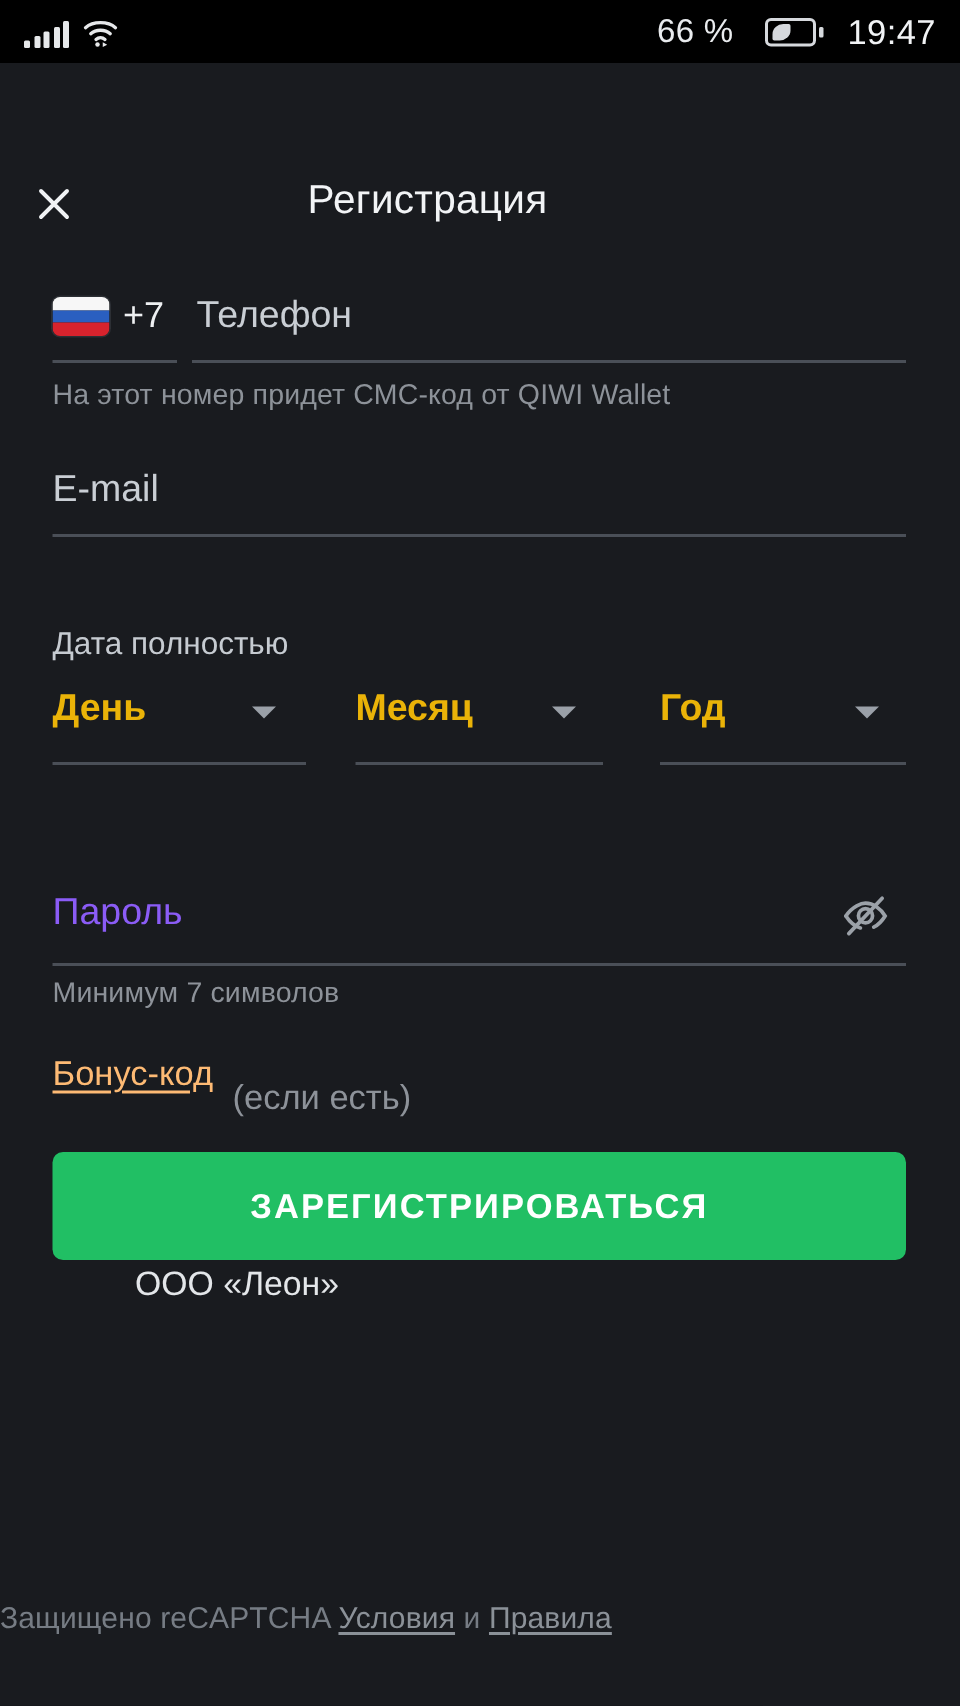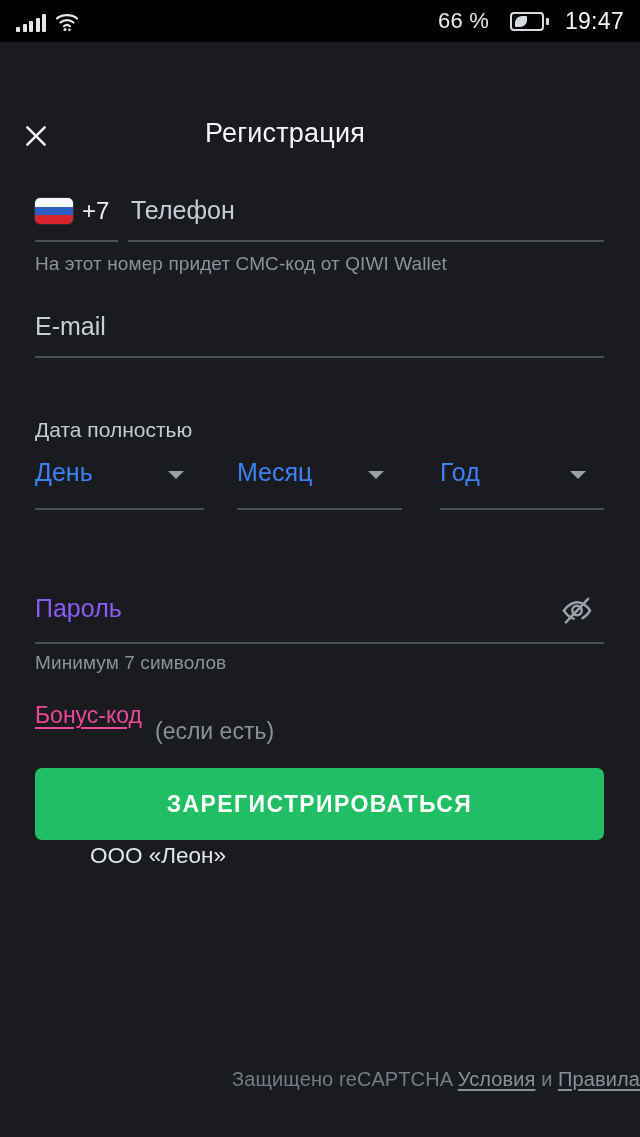--- a/index.html
+++ b/index.html
@@ -84,21 +84,21 @@
 
   
   .email-row { position: relative; height: 98px; margin-top: 48px; }
   .email-ph { position: absolute; left: 35px; top: 18px; font-size: 25px; color: #c9ced4; }
   .ul-email { position: absolute; left: 35px; top: 62px; width: 569px; }
 
   
   .birth { position: relative; height: 110px; margin-top: 26px; }
   .birth-label { position: absolute; left: 35px; top: 0; font-size: 21px; color: #c6cbd1; }
   .sel { position: absolute; top: 40px; height: 52px; }
-  .sel .val { position: absolute; left: 0; top: 0; font-size: 25px; color: #3b82f6; }
+  .sel .val { position: absolute; left: 0; top: 0; font-size: 25px; color: #eab308; font-weight: bold; }
   .caret {
     position: absolute; top: 13px; width: 0; height: 0;
     border-left: 8px solid transparent; border-right: 8px solid transparent;
     border-top: 8px solid #9aa0a8;
   }
   .sel .line { position: absolute; left: 0; top: 50px; height: 1.5px; background: #4a4f57; }
   .sel-day { left: 35px; width: 169px; }
   .sel-day .caret { left: 133px; }
   .sel-day .line { width: 169px; }
   .sel-month { left: 237px; width: 165px; }
@@ -111,21 +111,21 @@
   
   .pass { position: relative; height: 110px; margin-top: 52px; }
   .pass-ph { position: absolute; left: 35px; top: 14px; font-size: 25px; color: #8b5cf6; }
   .eye { position: absolute; left: 560px; top: 14px; width: 36px; height: 34px; cursor: pointer; }
   .ul-pass { position: absolute; left: 35px; top: 62px; width: 569px; }
   .pass-hint { position: absolute; left: 35px; top: 72px; }
 
   
   .bonus { position: relative; height: 50px; margin-top: 12px; }
   .bonus-link {
-    position: absolute; left: 35px; top: 0; font-size: 23px; color: #ec4899;
+    position: absolute; left: 35px; top: 0; font-size: 23px; color: #fdba74;
     text-decoration: underline; text-underline-offset: 4px; cursor: pointer;
   }
   .bonus-opt { position: absolute; left: 155px; top: 16px; font-size: 23px; color: #8d9299; }
 
   
   .agree { position: relative; height: 110px; margin-top: 20px; }
   .cb {
     position: absolute; left: 40px; top: 14px; width: 30px; height: 30px;
     border: 2px solid #7c828a; border-radius: 5px; background: transparent; cursor: pointer;
   }
@@ -138,21 +138,21 @@
   
   .submit {
     position: absolute; left: 35px; top: 768px; width: 569px; height: 72px;
     background: #21bf64; border: none; border-radius: 7px;
     color: #ffffff; font-size: 23px; font-weight: bold; letter-spacing: 1.4px;
     font-family: "Liberation Sans", sans-serif; cursor: pointer;
   }
 
   
   .footer {
-    position: absolute; top: 1068px; left: 0; width: 640px; text-align: right;
+    position: absolute; top: 1068px; left: 0; width: 640px; text-align: left;
     font-size: 20px; color: #767c84; letter-spacing: .1px;
   }
   .footer a { color: #8b9198; text-decoration: underline; text-underline-offset: 3px; cursor: pointer; }
 </style>
 </head>
 <body>
 
 <div class="screen">
 
   <div class="statusbar">

